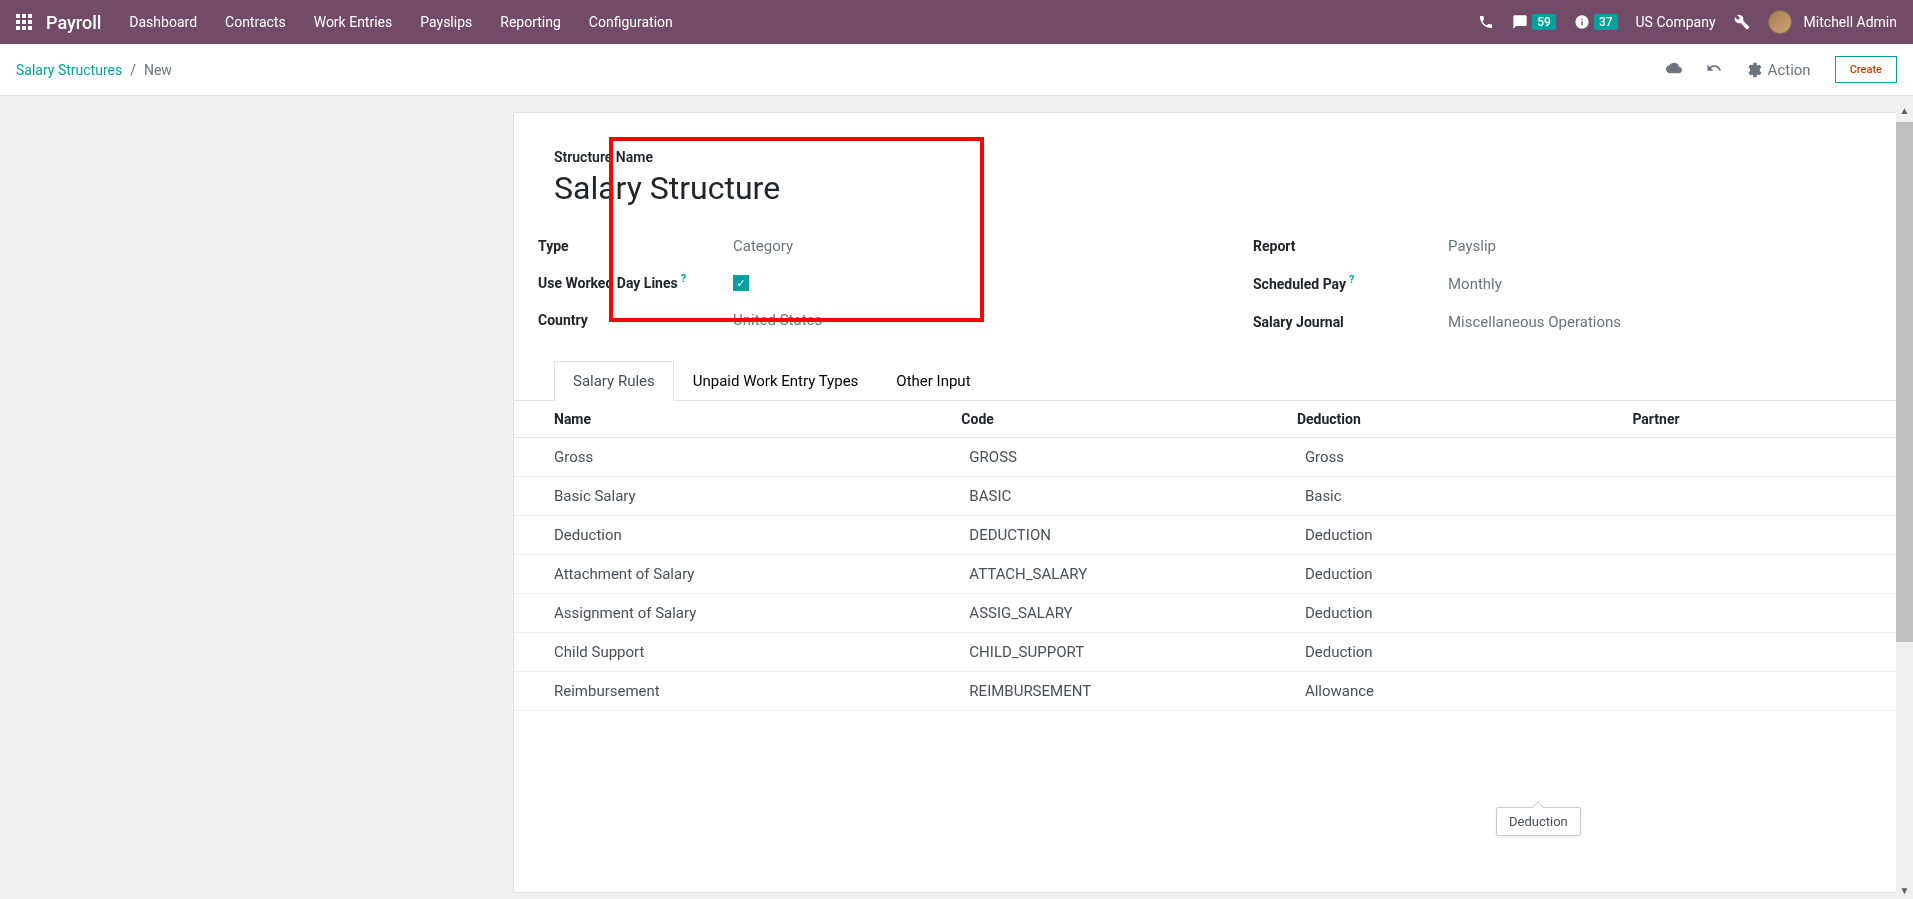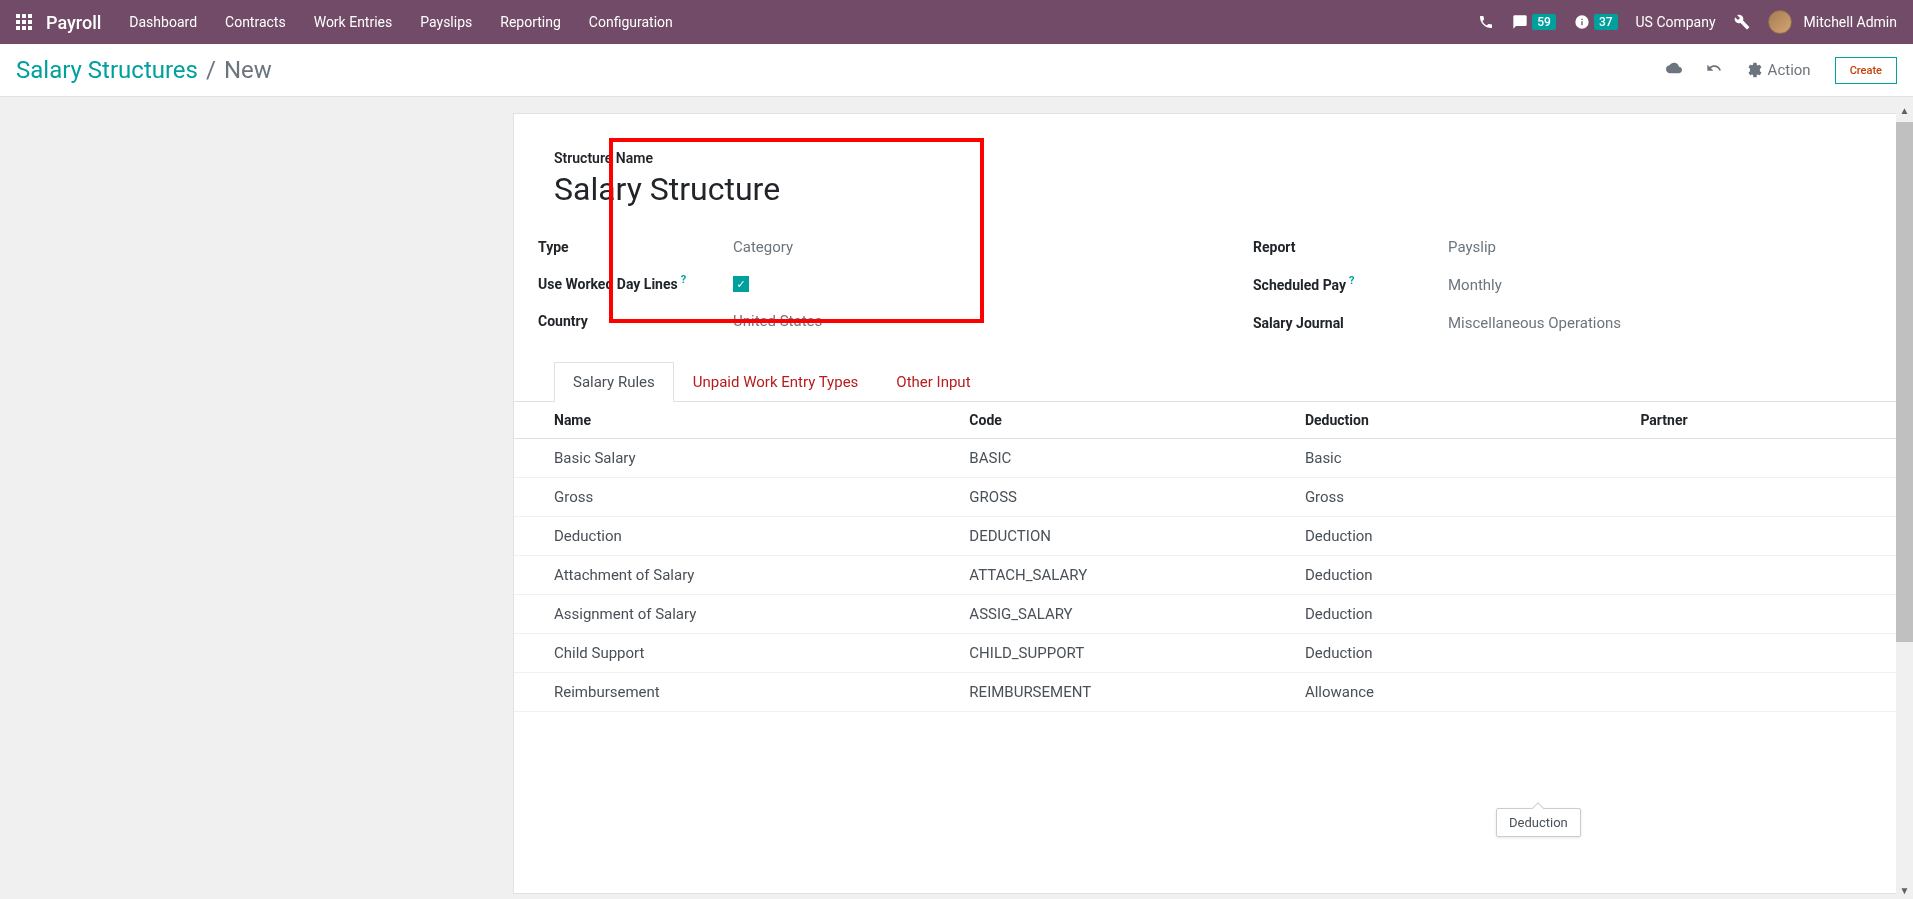--- a/index.html
+++ b/index.html
@@ -112,21 +112,21 @@
       padding: 12px 16px;
       display: flex;
       justify-content: space-between;
       align-items: center;
     }
     
     .breadcrumb {
       display: flex;
       align-items: center;
       gap: 8px;
-      font-size: 24px;
+      font-size: 14px;
     }
     
     .breadcrumb-link {
       color: #00a09d;
       cursor: pointer;
     }
     
     .breadcrumb-sep {
       color: #6c757d;
     }
@@ -266,41 +266,41 @@
     .tabs {
       display: flex;
       border-bottom: 1px solid #dee2e6;
       padding: 0 40px;
     }
     
     .tab {
       padding: 10px 18px;
       border: 1px solid transparent;
       cursor: pointer;
-      color: #b91c1c;
+      color: #000000;
       font-size: 15px;
       margin-bottom: -1px;
     }
     
     .tab.active {
       border: 1px solid #dee2e6;
       border-bottom: 1px solid white;
       color: #495057;
       background: white;
     }
     
     
     .rules-table {
       width: 100%;
       border-collapse: collapse;
     }
     
     .rules-table th {
       text-align: left;
-      padding: 10px 8px;
+      padding: 10px 0;
       font-weight: 700;
       font-size: 14px;
       border-bottom: 1px solid #dee2e6;
     }
     
     .rules-table th:first-child {
       padding-left: 40px;
     }
     
     .rules-table td {
@@ -520,29 +520,29 @@
       <thead>
         <tr>
           <th class="col-name">Name</th>
           <th class="col-code">Code</th>
           <th class="col-category">Deduction</th>
           <th class="col-partner">Partner</th>
         </tr>
       </thead>
       <tbody id="table-body">
       <tr>
+            <td>Gross</td>
+            <td>GROSS</td>
+            <td>Gross</td>
+            <td></td>
+          </tr>
+          <tr>
             <td>Basic Salary</td>
             <td>BASIC</td>
             <td>Basic</td>
-            <td></td>
-          </tr>
-          <tr>
-            <td>Gross</td>
-            <td>GROSS</td>
-            <td>Gross</td>
             <td></td>
           </tr>
           <tr>
             <td>Deduction</td>
             <td>DEDUCTION</td>
             <td>Deduction</td>
             <td></td>
           </tr>
           <tr>
             <td>Attachment of Salary</td>

